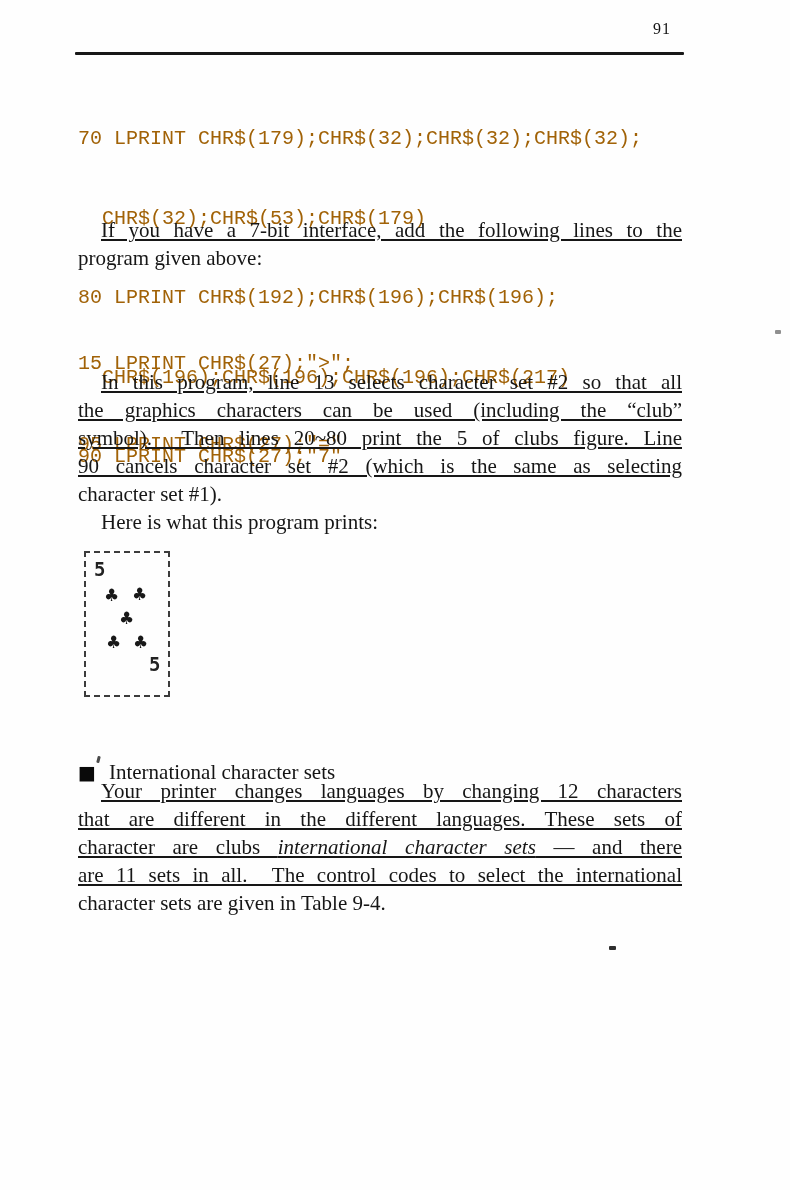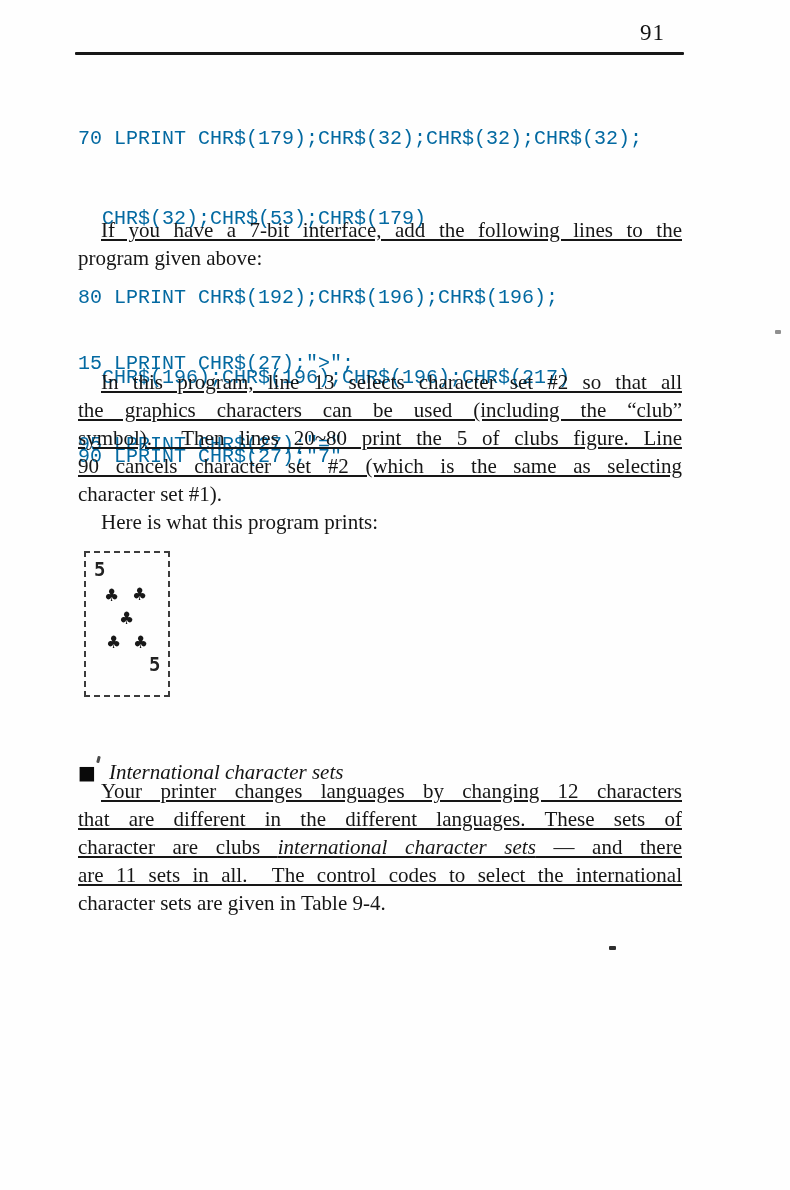--- a/index.html
+++ b/index.html
@@ -3,53 +3,53 @@
 <meta charset="utf-8">
 <style>
   html,body { margin:0; padding:0; background:#e8e8e8; }
   .page {
     position:relative; width:790px; height:1190px;
     background:#fefefe; margin:0 auto; overflow:hidden;
     font-family:"Liberation Serif", serif; color:#1a1a1a;
   }
   
   .page-number {
-    position:absolute; top:20px; left:640px; width:44px;
-    font-size:23px; letter-spacing:1px; color:#141414;
+    position:absolute; top:20px; left:627px; width:44px;
+    text-align:right; font-size:16px; letter-spacing:1px; color:#141414;
   }
   .header-rule {
     position:absolute; top:52px; left:75px; width:609px; height:3px;
     background:#181818; border-radius:1px;
   }
   
   .code-block {
     position:absolute; left:78px;
     font-family:"Liberation Mono", monospace;
-    font-size:20px; line-height:26.5px; color:#0369a1;
+    font-size:20px; line-height:26.5px; color:#a16207;
     white-space:pre; font-weight:500;
   }
   #code-block-1 { top:73px; }
   #code-block-2 { top:296px; line-height:27px; }
   
   .body-block {
     position:absolute; left:78px; width:604px;
     font-size:21px; line-height:28px; color:#161616;
   }
   .bline { height:28px; overflow:hidden; }
   .just { text-align:justify; text-align-last:justify;text-decoration:underline; }
   .indent { padding-left:23px; }
   .italic { font-style:italic; }
   #paragraph-1 { top:216px; }
   #paragraph-2 { top:368px; }
   #paragraph-3 { top:508px; }
   #paragraph-4 { top:777px; }
   
   .section-heading {
     position:absolute; left:78px; top:760px;
-    font-size:21px; color:#141414; white-space:nowrap;font-style:italic;
+    font-size:21px; color:#141414; white-space:nowrap;
   }
   .section-heading .bullet {
     font-family:"DejaVu Sans", sans-serif;
     font-size:19px; margin-right:13px; color:#0a0a0a;
   }
   
   .card-figure {
     position:absolute; left:84px; top:551px; width:86px; height:146px;
     box-sizing:border-box; border:2px dashed #3c3c3c; background:#fefefe;
   }

